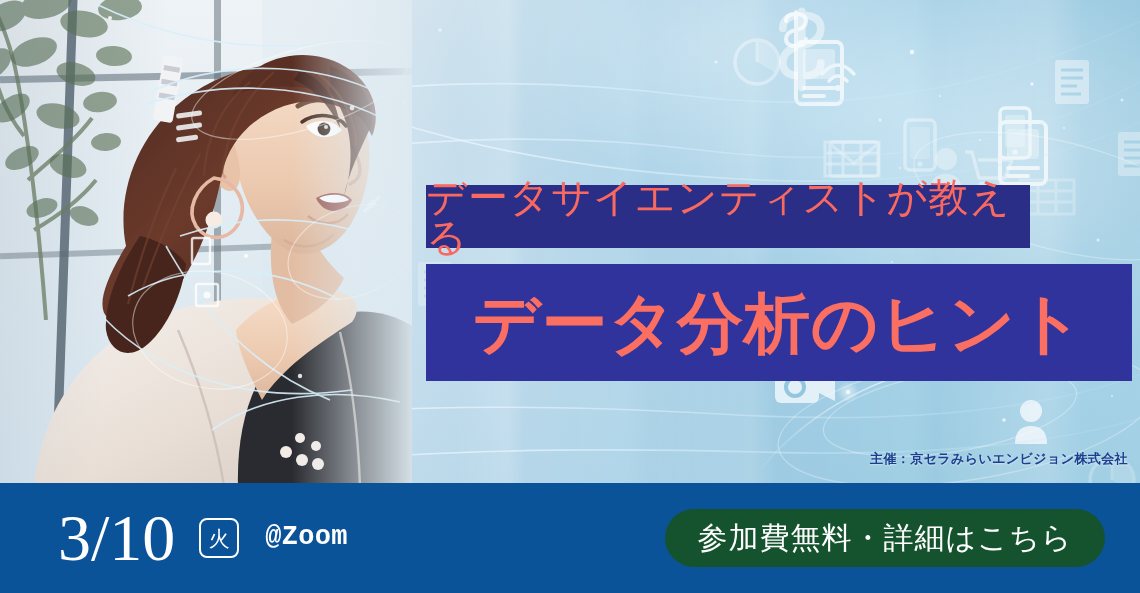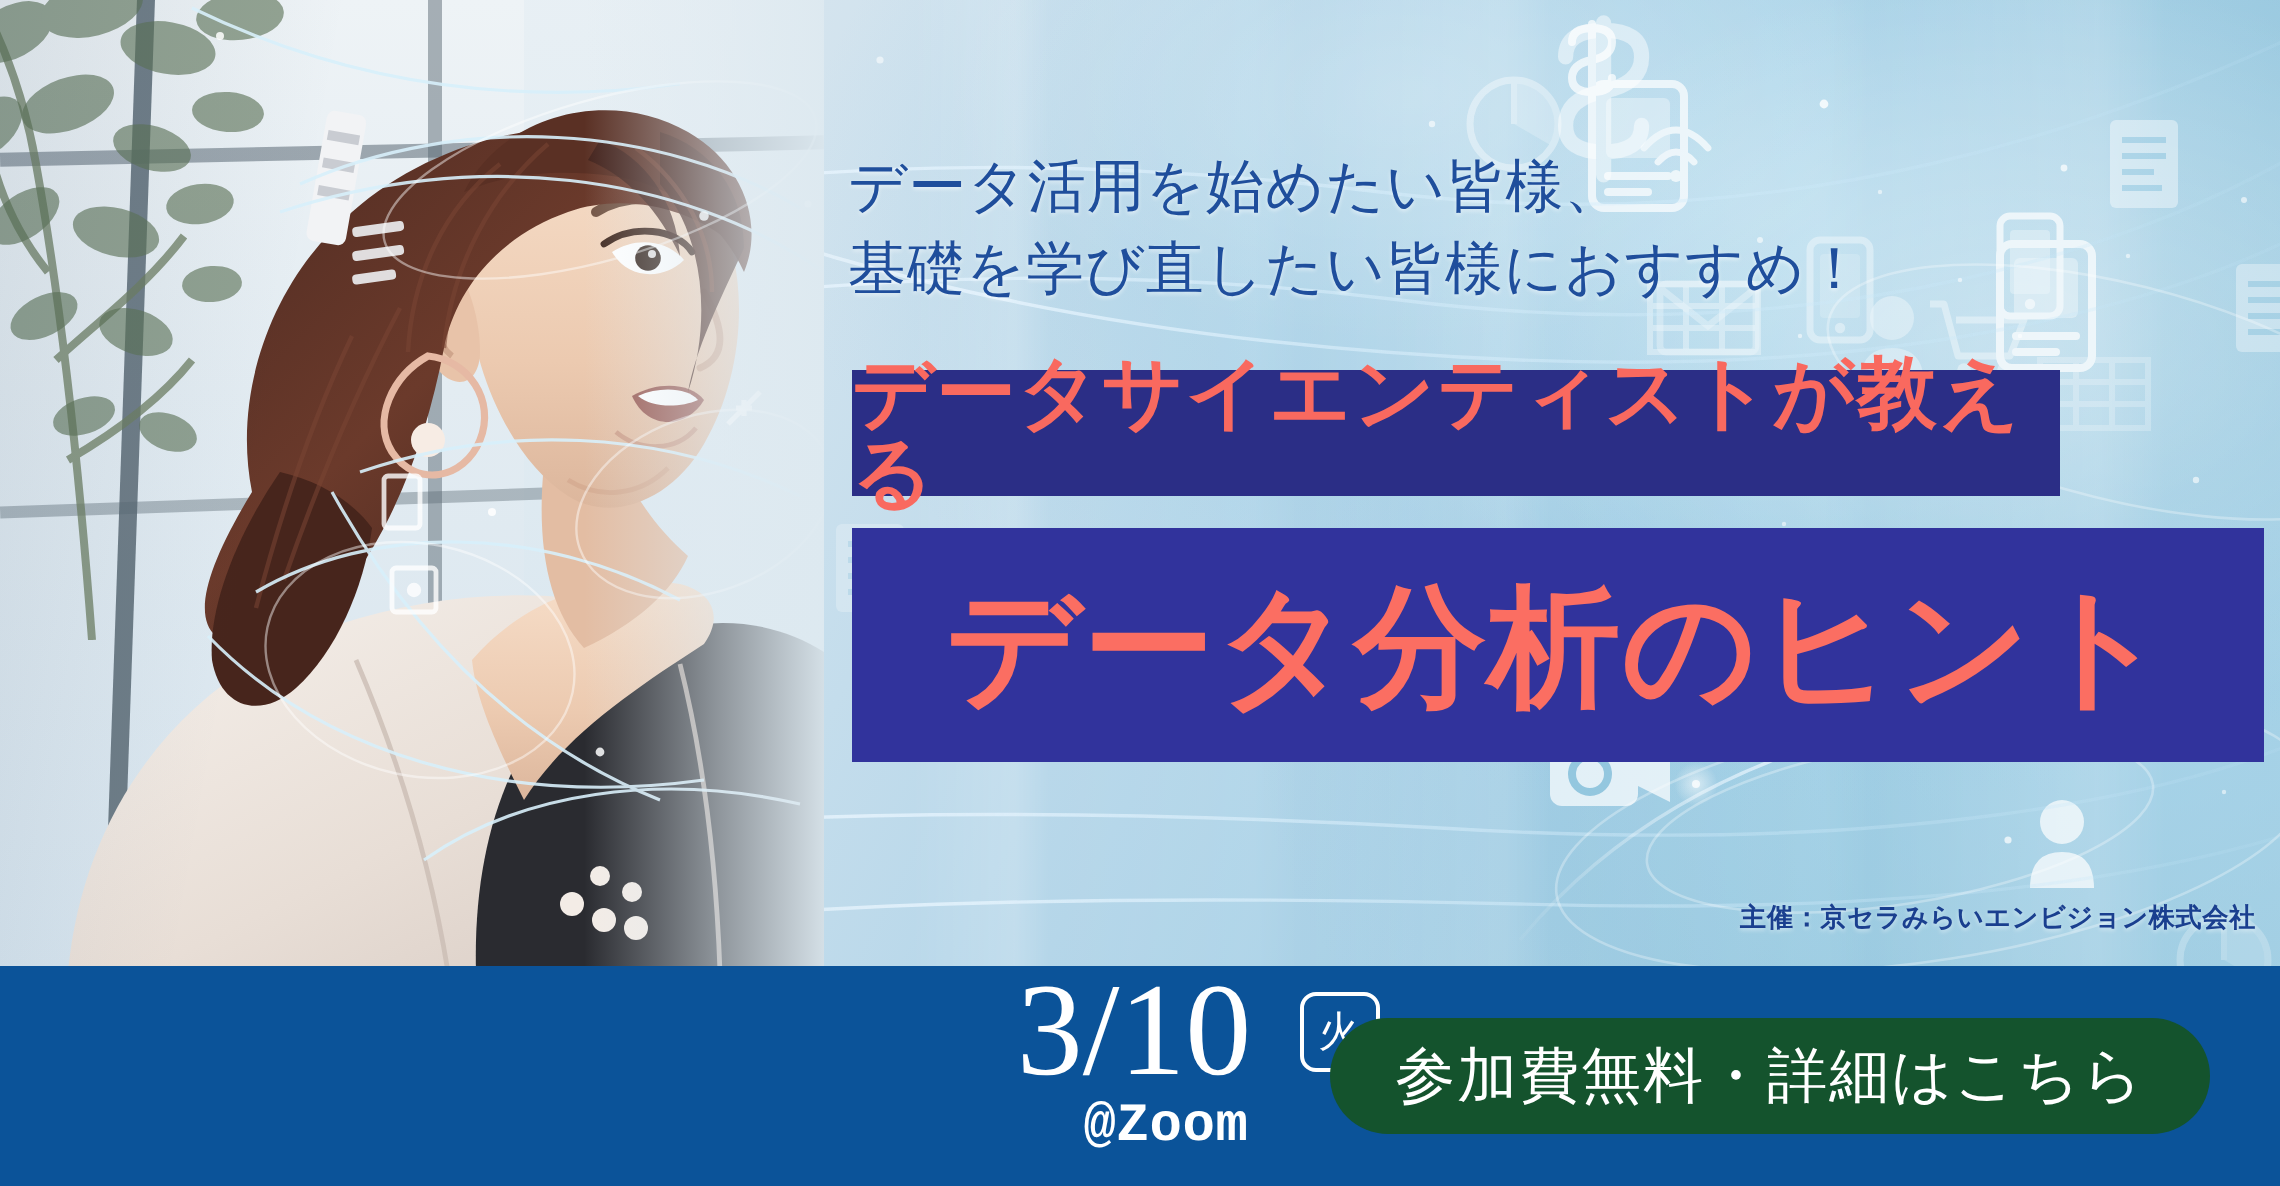--- a/index.html
+++ b/index.html
@@ -112,21 +112,21 @@
   .headline-1 {
     position:absolute;
     left:426px; top:185px;
     width:604px; height:63px;
     background:#2b2e86;
     display:flex; align-items:center; justify-content:center;
   }
   .headline-1 span {
     color:#f9695f;
     font-size:40px;
-    font-weight:700;
+    font-weight:400;
     letter-spacing:1px;
     line-height:1;
   }
   .headline-2 {
     position:absolute;
     left:426px; top:264px;
     width:706px; height:117px;
     background:#31339c;
     display:flex; align-items:center; justify-content:center;
   }
@@ -148,21 +148,21 @@
     letter-spacing:.4px;
     text-shadow:0 1px 2px rgba(255,255,255,.5);
   }
 
   
   .bottom-bar {
     position:absolute;
     left:0; bottom:0;
     width:1140px; height:110px;
     background:#0b5399;
-    display:flex; align-items:center;flex-direction:column;
+    display:flex; align-items:center;
   }
   .date-block {
     display:flex; align-items:center;
     margin-left:58px;
   }
   .date-num {
     color:#ffffff;
     font-size:66px;
     font-weight:400;
     line-height:1;
@@ -537,24 +537,20 @@
           <path d="M368 204 l8 0 M372 200 l0 8 M364 212 l16 -16" stroke="#ffffff" stroke-width="2.6" fill="none"></path>
           <rect x="192" y="238" width="18" height="26" rx="2" fill="none" stroke="#ffffff" stroke-width="2.4"></rect>
           <rect x="196" y="284" width="22" height="22" rx="2" fill="none" stroke="#ffffff" stroke-width="2.4"></rect>
           <circle cx="207" cy="295" r="3.6" fill="#ffffff"></circle>
         </g>
       </svg>
     </div>
     <div class="photo-fade"></div>
   </div>
 
-  <div class="subtitle">
-    <div>データ活用を始めたい皆様、</div>
-    <div>基礎を学び直したい皆様におすすめ！</div>
-  </div>
 
   <div class="headline-1">
     <span>データサイエンティストが教える</span>
   </div>
   <div class="headline-2">
     <span>データ分析のヒント</span>
   </div>
 
   <div class="organizer">主催：京セラみらいエンビジョン株式会社</div>
 

